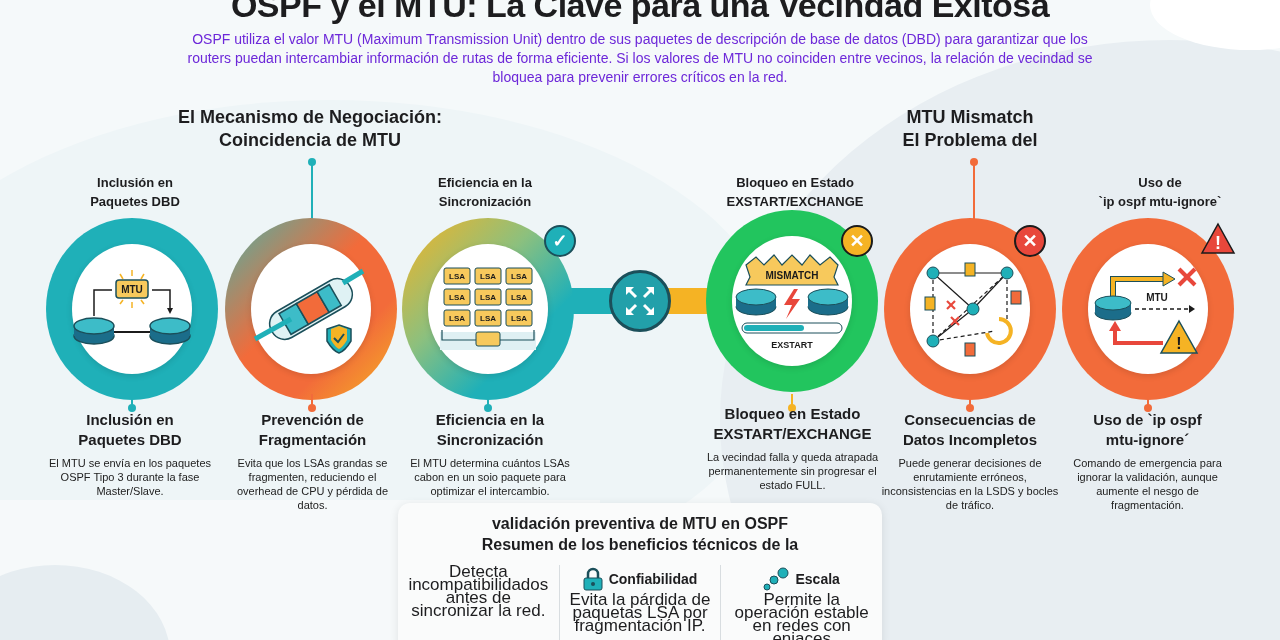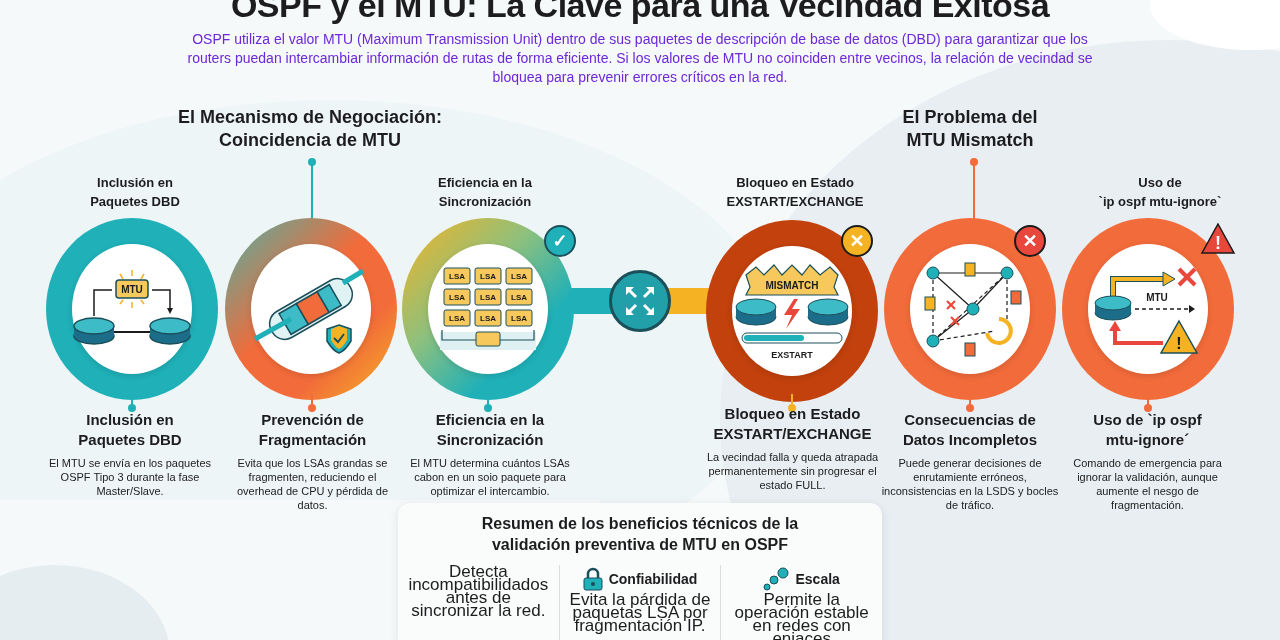--- a/index.html
+++ b/index.html
@@ -89,22 +89,22 @@
 <div class="bg-blob b3"></div>
 
 <h1 class="title">OSPF y el MTU: La Clave para una Vecindad Exitosa</h1>
 <p class="intro">OSPF utiliza el valor MTU (Maximum Transmission Unit) dentro de sus paquetes de descripción de base de datos (DBD) para garantizar que los routers puedan intercambiar información de rutas de forma eficiente. Si los valores de MTU no coinciden entre vecinos, la relación de vecindad se bloquea para prevenir errores críticos en la red.</p>
 
 <div class="section-title stitle-left">
   <div>El Mecanismo de Negociación:</div>
   <div>Coincidencia de MTU</div>
 </div>
 <div class="section-title stitle-right">
+  <div>MTU Mismatch</div>
   <div>El Problema del</div>
-  <div>MTU Mismatch</div>
 </div>
 
 <div class="stem" style="left:311px; top:162px; height:78px; background:#1fb0b8;">
     <span class="dot" style="background:#1fb0b8"></span>
   </div>
 <div class="stem" style="left:973px; top:162px; height:78px; background:#f26b3a;">
     <span class="dot" style="background:#f26b3a"></span>
   </div>
 
 <div class="top-label" style="left:60px; top:173px; width:150px;">
@@ -195,21 +195,21 @@
         <rect x="68" y="46" width="26" height="16" rx="2" fill="#f7c95c" stroke="#1b4f5a"></rect>
           <text x="81" y="57">LSA</text>
       </g>
       <rect x="2" y="68" width="96" height="18" fill="#dff0f3"></rect>
       <path d="M4 66 V76 H96 V66" fill="none" stroke="#1b4f5a" stroke-width="1.2"></path>
       <rect x="38" y="68" width="24" height="14" rx="2" fill="#f7c95c" stroke="#1b4f5a"></rect>
     </svg>
   </div>
 </div>
 
-<div class="ring" style="left:706px; top:220px; width:172px; height:182px; background:#c2410c;">
+<div class="ring" style="left:706px; top:210px; width:172px; height:182px; background:#22c55e;">
   <div class="inner">
     <svg width="120" height="100" viewBox="0 0 120 100">
       <polygon points="14,14 24,6 32,14 42,4 50,14 60,4 70,14 78,4 88,14 98,6 106,14 102,26 106,34 14,34 18,26" fill="#f7c95c" stroke="#1b4f5a" stroke-width="1.2"></polygon>
       <text x="60" y="28" text-anchor="middle" font-size="10" font-weight="bold" font-family="Liberation Sans, sans-serif" fill="#1b1b1b">MISMATCH</text>
       <ellipse cx="24" cy="56" rx="20" ry="8" fill="#1b6d8a" stroke="#1b4f5a"></ellipse>
         <rect x="4" y="46" width="40" height="10" fill="#1b6d8a"></rect>
         <ellipse cx="24" cy="46" rx="20" ry="8" fill="#3dbcc8" stroke="#1b4f5a"></ellipse>
       <ellipse cx="96" cy="56" rx="20" ry="8" fill="#1b6d8a" stroke="#1b4f5a"></ellipse>
         <rect x="76" y="46" width="40" height="10" fill="#1b6d8a"></rect>
         <ellipse cx="96" cy="46" rx="20" ry="8" fill="#3dbcc8" stroke="#1b4f5a"></ellipse>
@@ -349,22 +349,22 @@
   <div class="p">Puede generar decisiones de enrutamiente erróneos, inconsistencias en la LSDS y bocles de tráfico.</div>
 </div>
 <div class="card" style="left:1065px; top:410px; width:165px;">
   <div class="h">Uso de `ip ospf</div>
     <div class="h">mtu-ignore´</div>
   <div class="p">Comando de emergencia para ignorar la validación, aunque aumente el nesgo de fragmentación.</div>
 </div>
 
 <div class="summary">
   <div class="stitle">
-    <div>Resumen de los beneficios técnicos de la</div>
-      <div>validación preventiva de MTU en OSPF</div>
+    <div>validación preventiva de MTU en OSPF</div>
+      <div>Resumen de los beneficios técnicos de la</div>
   </div>
   <div class="cols">
     <div class="col">
       <div class="cp">Detecta incompatibilidados antes de sincronizar la red.</div>
     </div>
     <div class="col">
       <div class="ch">
         <svg width="20" height="24" viewBox="0 0 20 24">
             <path d="M5 11 V7 A5 5 0 0 1 15 7 V11" fill="none" stroke="#1b4f5a" stroke-width="2.5"></path>
             <rect x="1" y="11" width="18" height="12" rx="2" fill="#1fb0b8" stroke="#1b4f5a"></rect>

